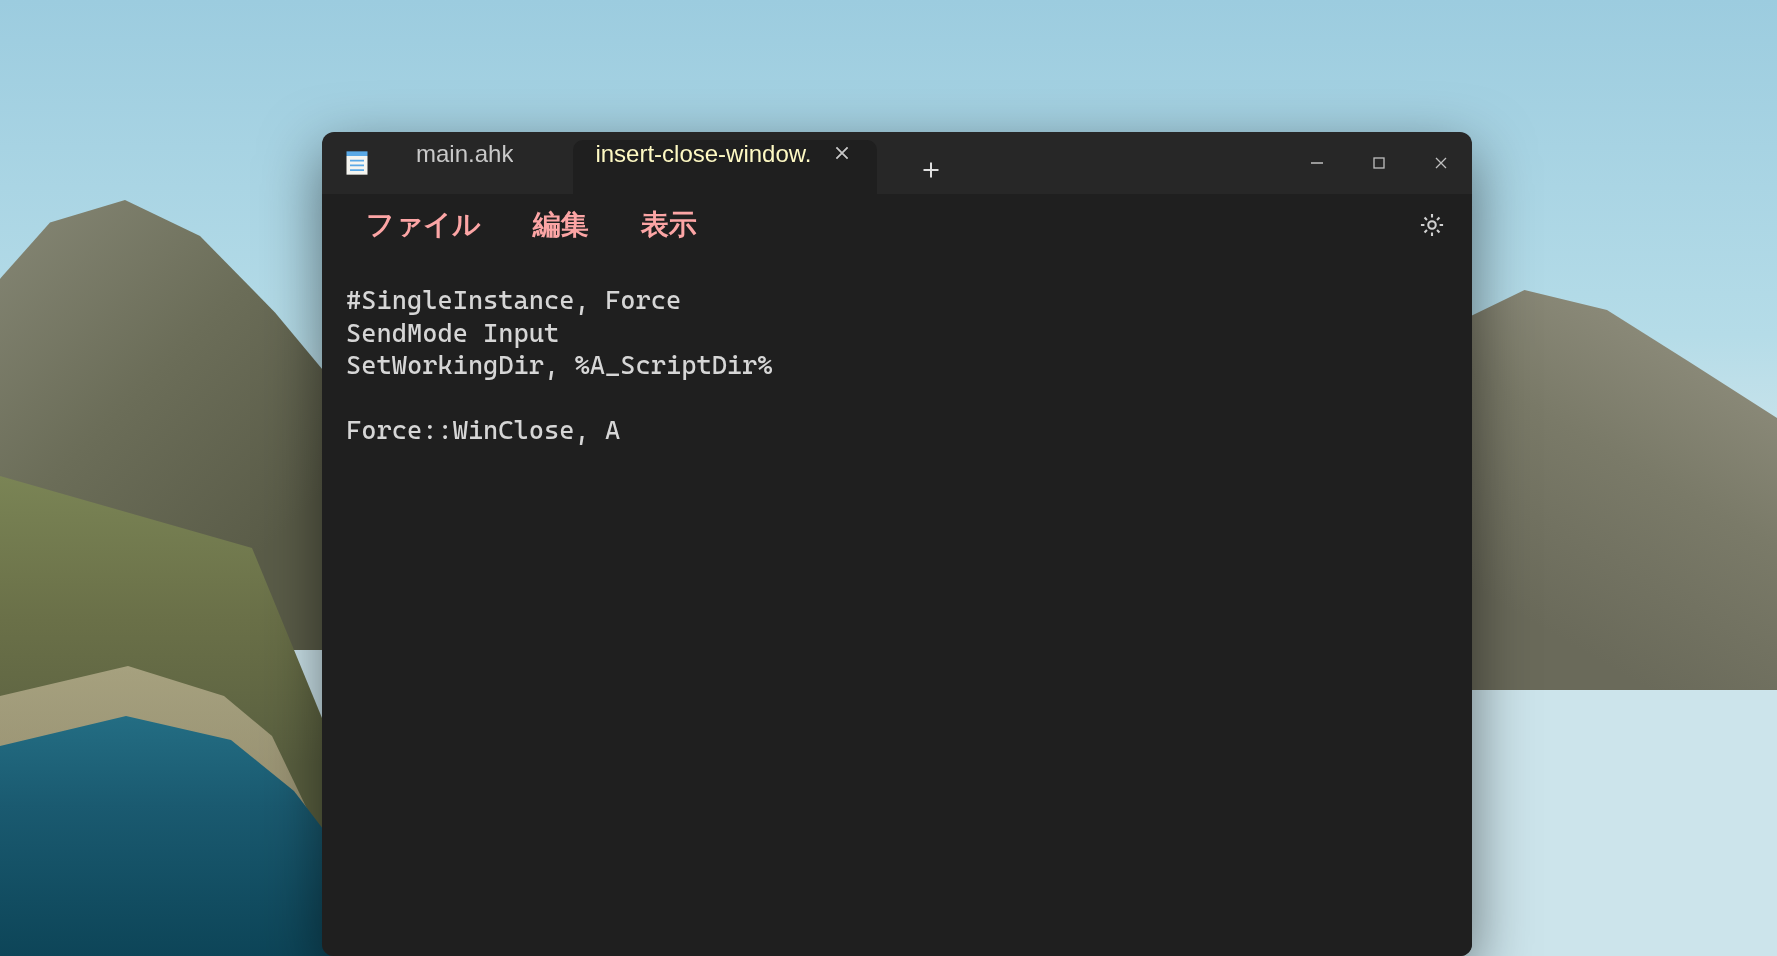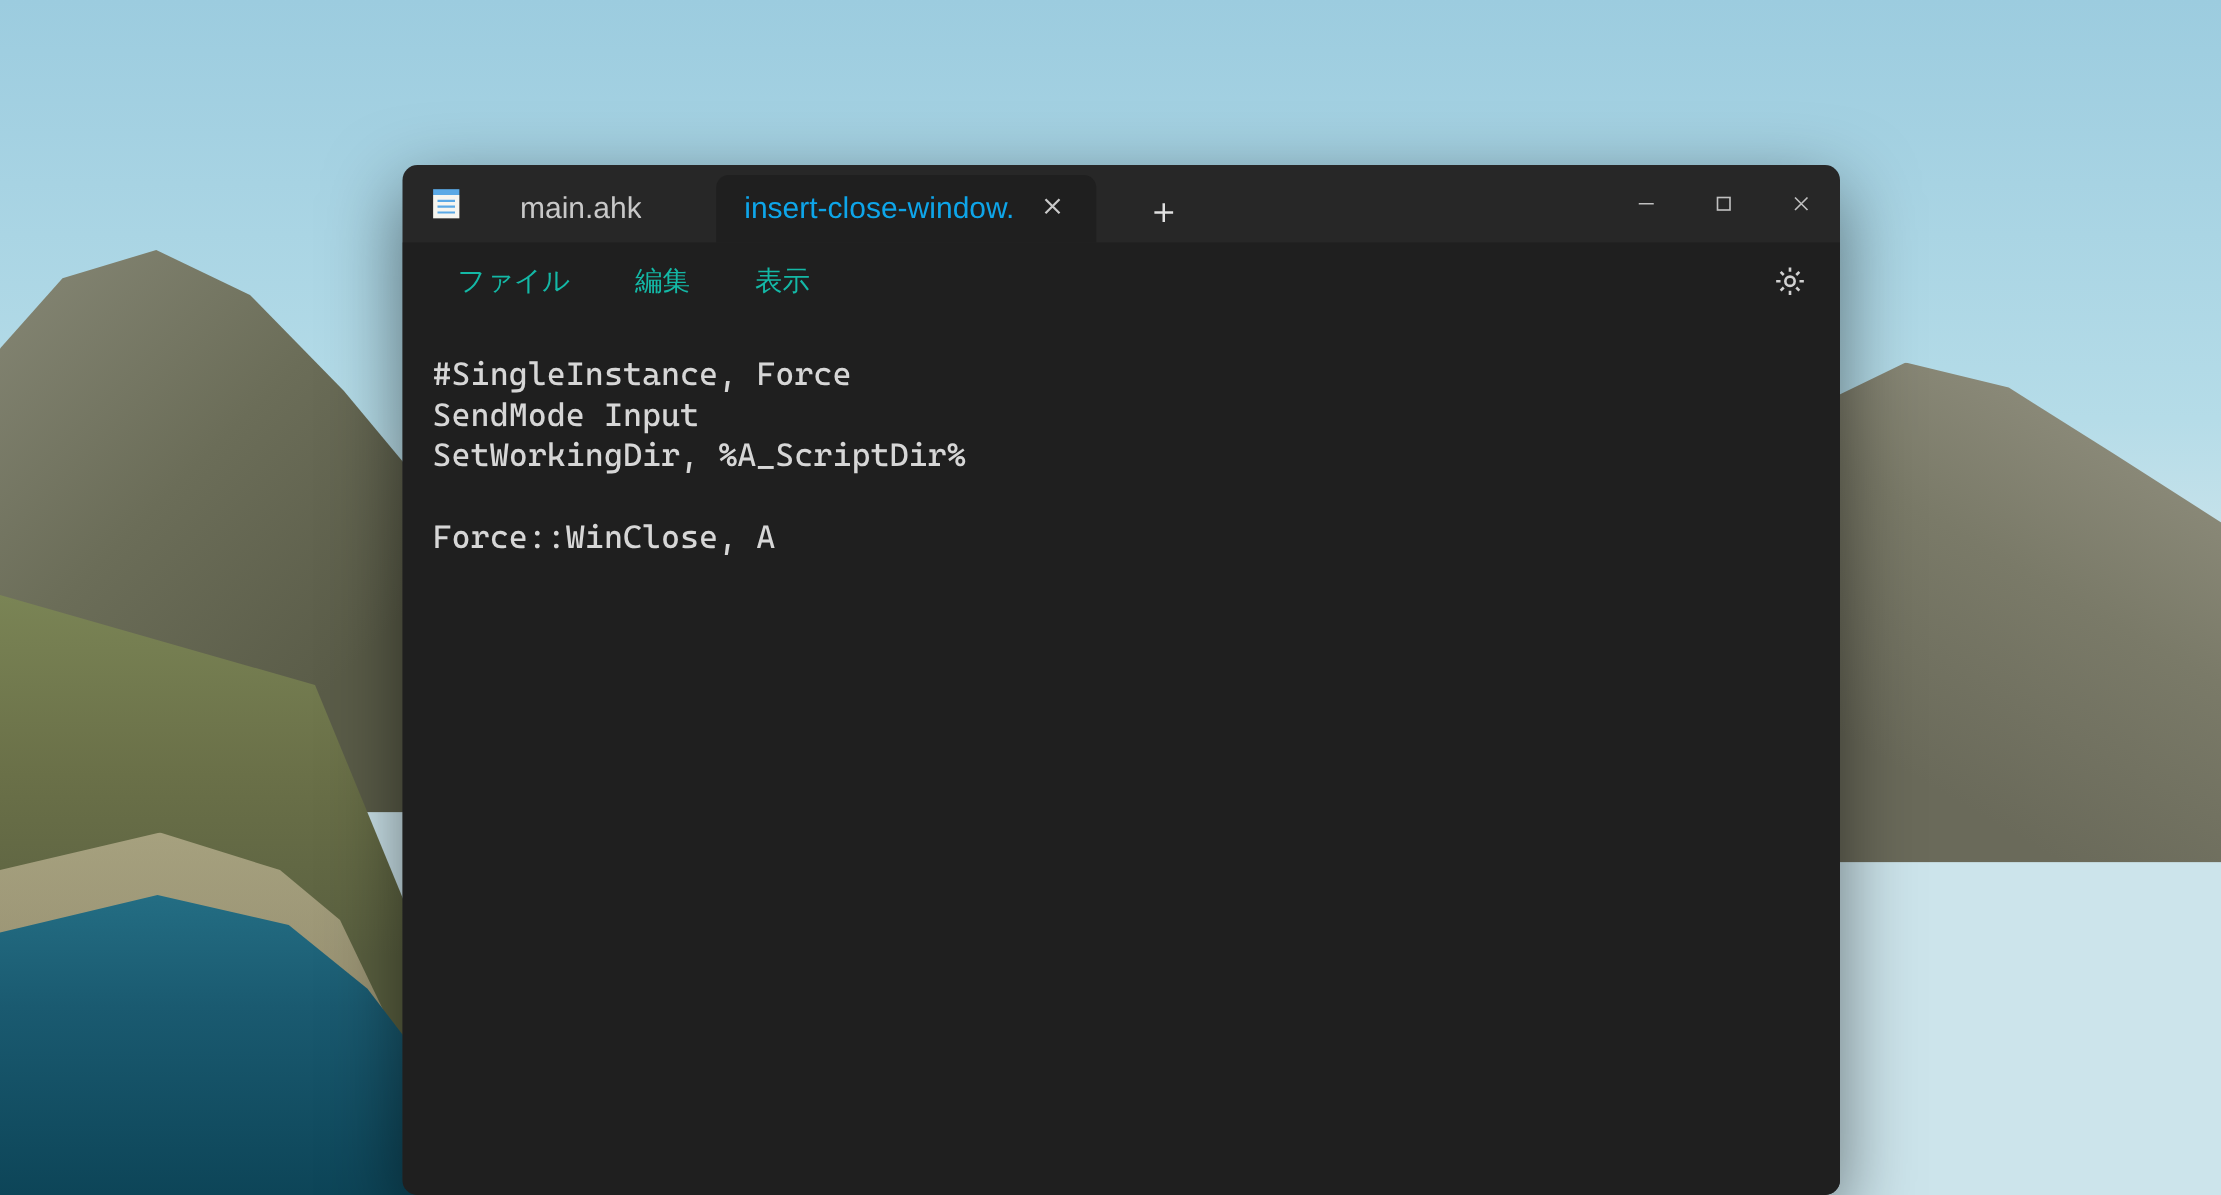--- a/index.html
+++ b/index.html
@@ -106,37 +106,36 @@
   
   .tabs {
     display: flex;
     align-items: flex-end;
     height: 100%;
     flex: 1;
   }
   
   .tab {
     display: flex;
-    align-items: center;
     height: 54px;
     padding: 0 22px;
     color: #c8c8c8;
     font-size: 24px;
     border-radius: 10px 10px 0 0;
     margin-top: 8px;
     cursor: pointer;
     gap: 18px;
     max-width: 340px;
   }
   .tab.inactive {
     padding: 0 60px 0 30px;
   }
   .tab.active {
     background: #1f1f1f;
-    color: #0ea5e9;
+    color: #fef9c3;
   }
   .tab-label {
     white-space: nowrap;
     overflow: hidden;
   }
   .tab-close {
     color: #c8c8c8;
     font-size: 20px;
     padding: 4px;
     border-radius: 4px;
@@ -172,25 +171,26 @@
   .win-btn svg { width: 16px; height: 16px; }
   
   .menubar {
     display: flex;
     align-items: center;
     height: 62px;
     background: #1f1f1f;
     padding: 0 18px;
   }
   .menu-item {
-    color: #14b8a6;
-    font-size: 22px;
+    color: #fca5a5;
+    font-size: 28px;
     padding: 8px 26px;
     cursor: pointer;
     border-radius: 6px;
+    font-weight: bold;
   }
   .settings-btn {
     margin-left: auto;
     width: 44px;
     height: 44px;
     display: flex;
     align-items: center;
     justify-content: center;
     color: #d0d0d0;
     cursor: pointer;

